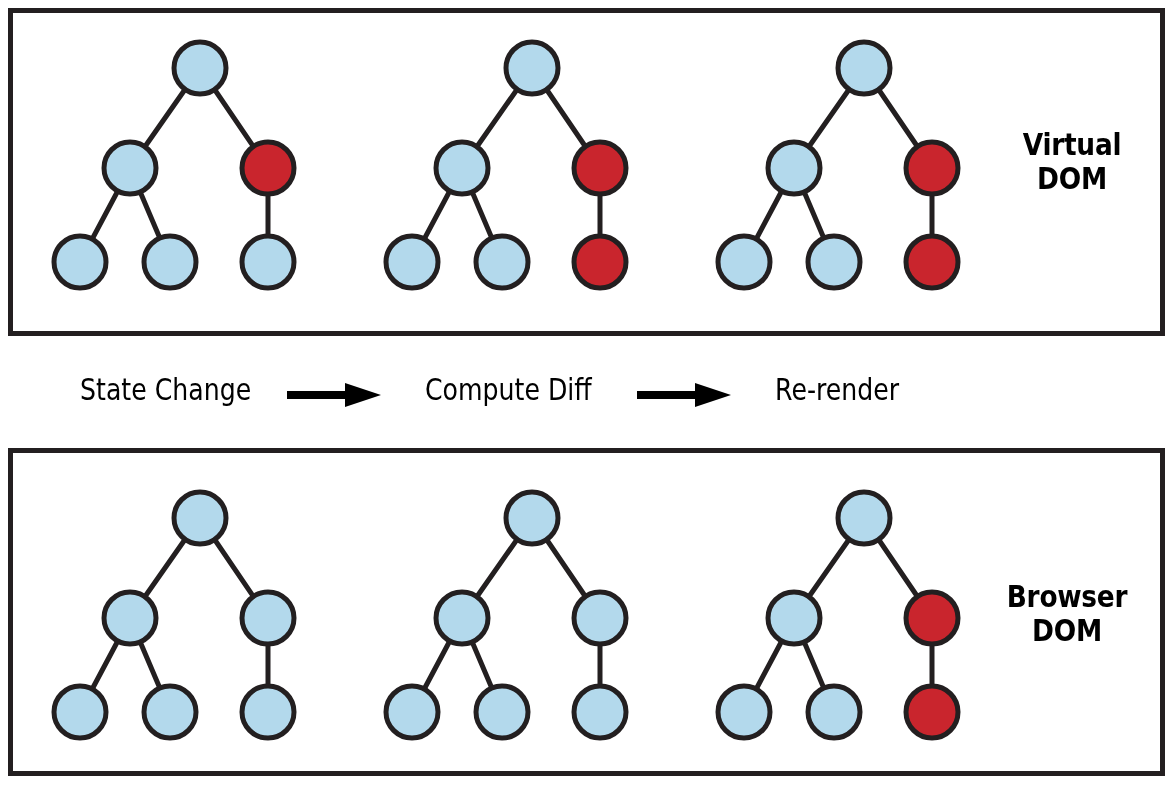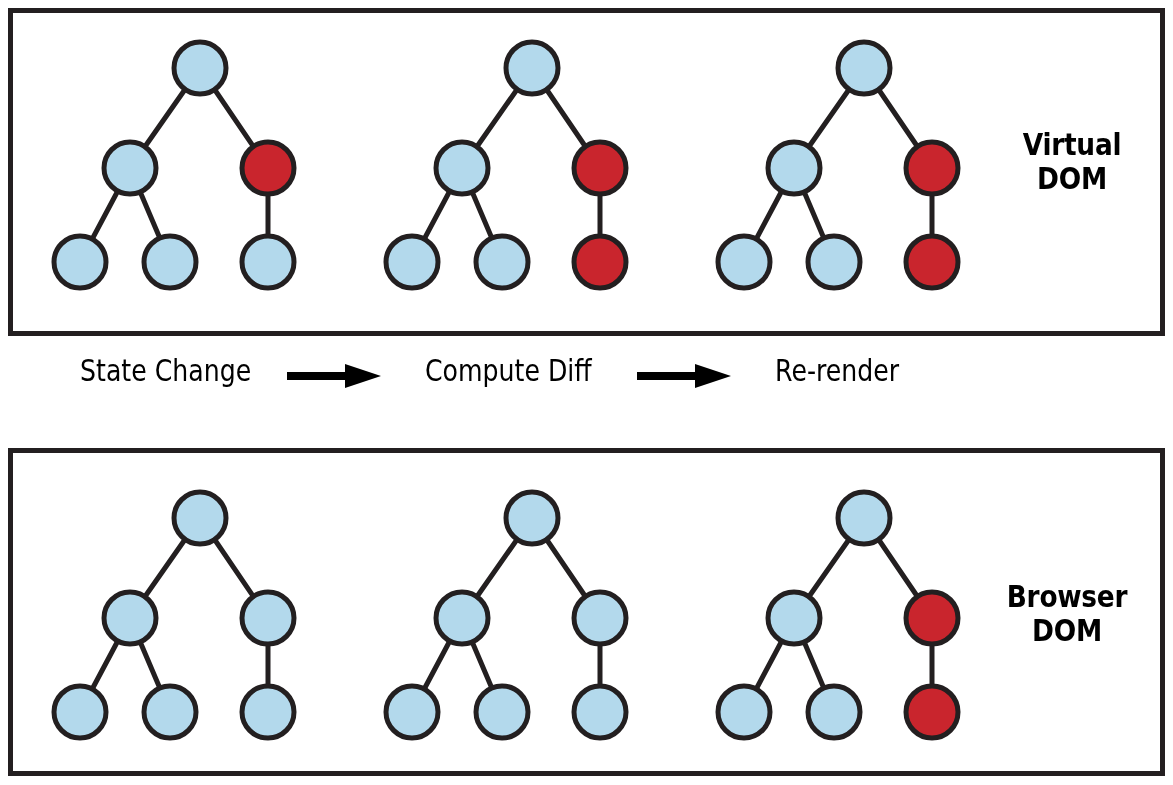--- a/index.html
+++ b/index.html
@@ -69,21 +69,21 @@
   
   .tree {
     position: absolute;
     overflow: visible;
   }
 
   
   #flow-band {
     position: absolute;
     left: 0;
-    top: 333px;
+    top: 352px;
     width: 1000px;
     height: 80px;
   }
   .flow-step {
     position: absolute;
     font-family: "DejaVu Sans", sans-serif;
     font-weight: normal;
     font-size: 30px;
     color: #000000;
     white-space: nowrap;

